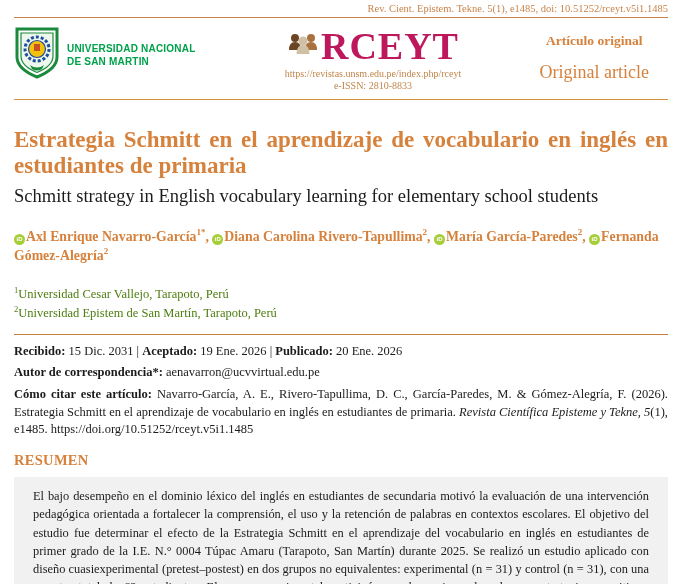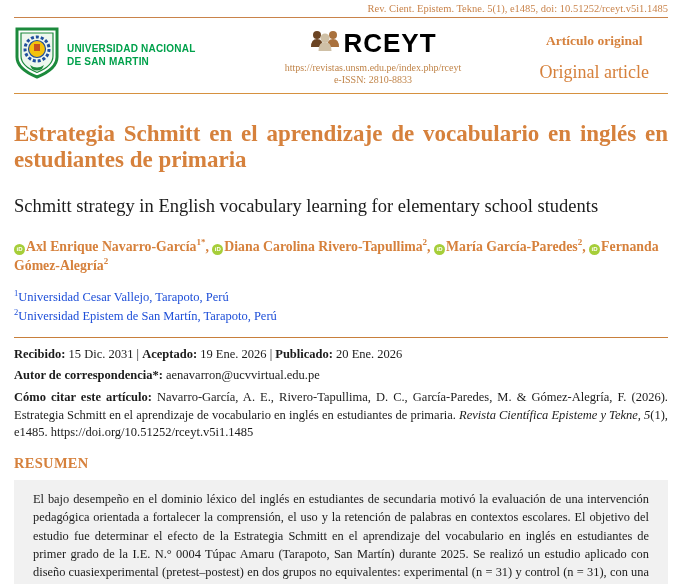--- a/index.html
+++ b/index.html
@@ -12,47 +12,47 @@
   .topbar { padding-top: 3px; padding-bottom: 3px; text-align: right;
             font-size: 10.5px; color: #c9834a; border-bottom: 1.5px solid #c9834a; }
 
   
   .header { display: flex; align-items: flex-start; justify-content: space-between; margin-top: 9px; }
   .header-left { display: flex; align-items: center; gap: 7px; width: 215px; }
   .univ-name { font-family: "Liberation Sans", sans-serif; font-weight: bold;
                font-size: 10px; line-height: 1.3; color: #00a14b; letter-spacing: .2px; }
   .header-center { width: 300px; text-align: center; }
   .rceyt-row { display: flex; align-items: center; justify-content: center; gap: 2px; }
-  .rceyt-text { font-family: Liberation Sans, sans-serif; font-weight: bold;
-                font-size: 26px; color: #000000; letter-spacing: 1px; line-height: 1; }
+  .rceyt-text { font-family: Liberation Serif, serif; font-weight: bold;
+                font-size: 38px; color: #be185d; letter-spacing: 1px; line-height: 1; }
   .journal-url { font-size: 10px; color: #c08449; margin-top: 3px; }
   .journal-issn { font-size: 10px; color: #c08449; margin-top: 1px; }
   .header-right { width: 150px; text-align: center; padding-top: 6px; }
   .art-type-es { font-size: 13.5px; font-weight: bold; color: #d6813c; }
   .art-type-en { font-size: 18px; color: #d6813c; margin-top: 13px; }
   .issue-period { font-size: 10.5px; color: #333; margin-top: 2px; }
 
   .header-rule { margin-top: 8px; border-bottom: 1.8px solid #d6913f; }
 
   
   .title-es { margin-top: 27px; font-size: 23px; font-weight: bold; color: #d6813c;
               text-align: justify; line-height: 1.14; }
-  .title-en { margin-top: 22px; font-size: 18.5px; color: #1b1b1b;
+  .title-en { margin-top: 6px; font-size: 18.5px; color: #1b1b1b;
               text-align: justify; line-height: 1.25; font-weight: normal; }
 
   
   .authors { margin-top: 17px; font-size: 13.8px; font-weight: bold; color: #d6813c; line-height: 1.4; }
   .orcid { display: inline-block; width: 11px; height: 11px; border-radius: 50%;
            background: #a6ce39; color: #fff; font-family: "Liberation Sans", sans-serif;
            font-size: 6px; font-weight: bold; text-align: center; line-height: 11px;
            vertical-align: baseline; position: relative; top: 1px; margin-right: 1px; }
   .authors sup { font-size: 9px; }
 
   
-  .affiliations { margin-top: 13px; font-size: 12.5px; line-height: 1.4; color: #1d4ed8; }
+  .affiliations { margin-top: 20px; font-size: 12.5px; line-height: 1.4; color: #4d7c0f; }
   .affiliations sup { font-size: 8.5px; }
 
   .mid-rule { margin-top: 11px; border-bottom: 1.5px solid #c87f3b; }
 
   
   .meta-row { margin-top: 7px; font-size: 12.5px; line-height: 1.45; }
   .meta-row.tight { margin-top: 3px; }
   .b { font-weight: bold; }
   .citation { text-align: justify; margin-top: 5px; font-size: 12.5px; line-height: 1.42; }
   .citation .it { font-style: italic; }

